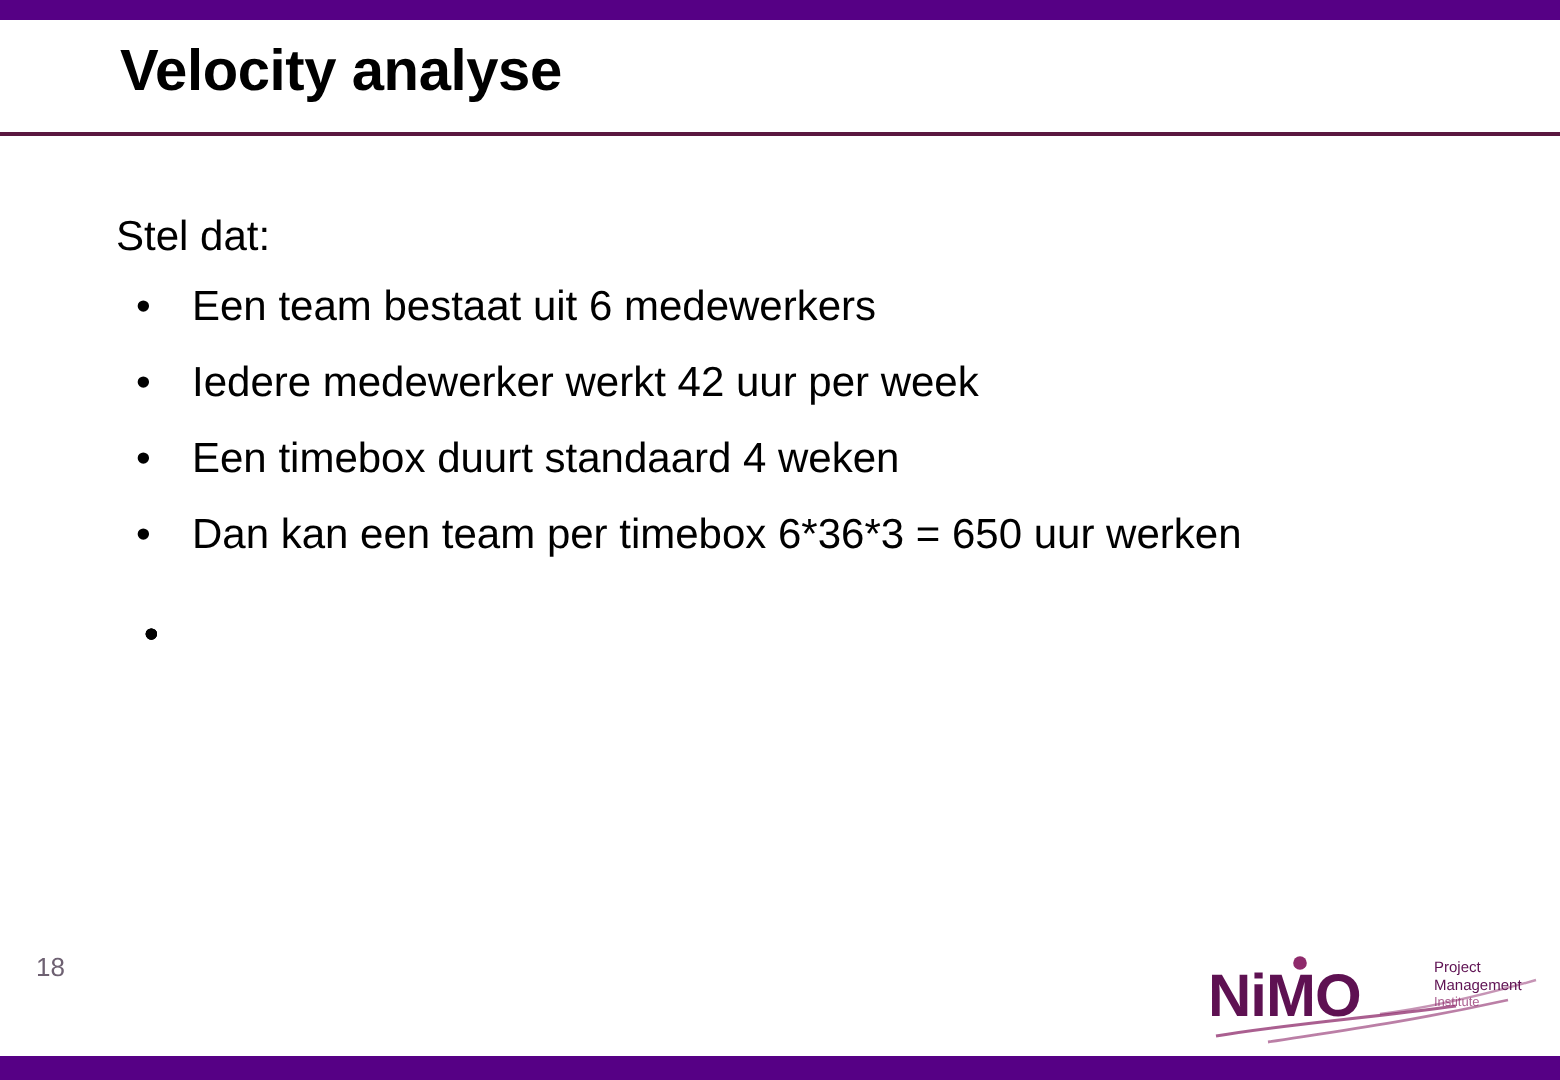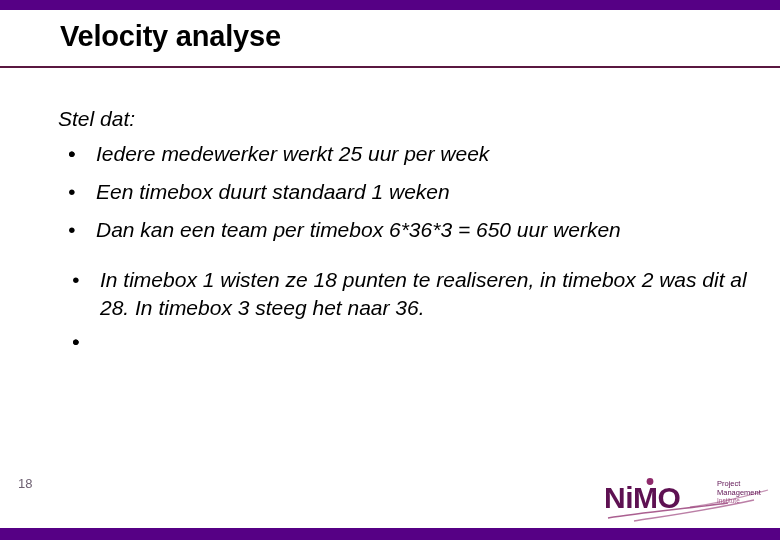--- a/index.html
+++ b/index.html
@@ -56,21 +56,20 @@
   }
   
   .body-area {
     position: absolute;
     left: 58px;
     top: 108px;
     width: 690px;
     color: #000000;
     font-size: 21px;
     line-height: 1.0;
-    font-style: italic;
   }
   .lead-line {
     font-size: 21px;
     margin: 0 0 11px 0;
     padding: 0;
     white-space: nowrap;
   }
   ul.bullets {
     list-style: none;
     margin: 0;
@@ -131,39 +130,39 @@
 
   <div class="title-rule"></div>
 
   <div class="body-area">
 
     <p class="lead-line">Stel dat:</p>
 
     <ul class="bullets group-1">
       <li>
         <span class="bullet-dot">•</span>
+        <span class="li-text">Een team bestaat uit 6 medewerkers</span>
       </li>
       <li>
         <span class="bullet-dot">•</span>
-        <span class="li-text">Iedere medewerker werkt 25 uur per week</span>
+        <span class="li-text">Iedere medewerker werkt 42 uur per week</span>
       </li>
       <li>
         <span class="bullet-dot">•</span>
-        <span class="li-text">Een timebox duurt standaard 1 weken</span>
+        <span class="li-text">Een timebox duurt standaard 4 weken</span>
       </li>
       <li>
         <span class="bullet-dot">•</span>
         <span class="li-text">Dan kan een team per timebox 6*36*3 = 650 uur werken</span>
       </li>
     </ul>
 
     <ul class="bullets group-2">
       <li>
         <span class="bullet-dot">•</span>
-        <span class="li-text">In timebox 1 wisten ze 18 punten te realiseren, in timebox 2 was dit al 28. In timebox 3 steeg het naar 36.</span>
       </li>
       <li>
         <span class="bullet-dot">•</span>
       </li>
       <li>
         <span class="bullet-dot">•</span>
       </li>
     </ul>
 
   </div>

